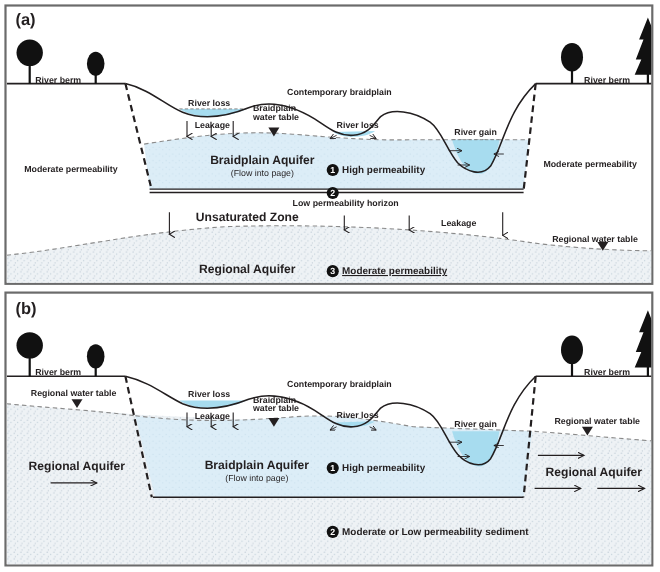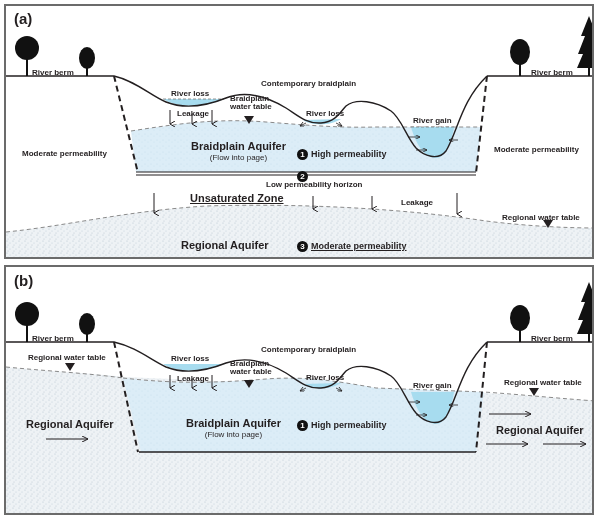--- a/index.html
+++ b/index.html
@@ -105,21 +105,21 @@
   <div class="lbl s8" style="left:171px;top:103px;">Leakage</div>
   <div class="lbl s8" style="left:224px;top:89px;line-height:8px;white-space:pre;">Braidplain
 water table</div>
   <div class="lbl s11 center" style="left:170px;top:134px;width:125px;">Braidplain Aquifer</div>
   <div class="lbl s8 center" style="left:170px;top:147px;width:125px;font-weight:normal;">(Flow into page)</div>
   <div class="lbl s8" style="left:16px;top:143px;">Moderate permeability</div>
   <div class="lbl s8" style="left:488px;top:139px;">Moderate permeability</div>
   <div class="lbl s9" style="left:291px;top:143px;"><span class="num">1</span><span>High permeability</span></div>
   <div class="lbl" style="left:291px;top:161px;"><span class="num">2</span></div>
   <div class="lbl s8" style="left:260px;top:174px;">Low permeability horizon</div>
-  <div class="lbl s11" style="left:184px;top:186px;text-decoration:underline;">Unsaturated Zone</div>
+  <div class="lbl s11" style="left:172px;top:186px;">Unsaturated Zone</div>
   <div class="lbl s8" style="left:395px;top:192px;">Leakage</div>
   <div class="lbl s8" style="left:496px;top:207px;">Regional water table</div>
   <div class="lbl s11" style="left:175px;top:233px;">Regional Aquifer</div>
   <div class="lbl s9" style="left:291px;top:235px;text-decoration:underline;"><span class="num">3</span><span>Moderate permeability</span></div>
 </div>
 
 <div id="panel-b" class="panel">
   <svg width="590" height="250">
     <defs>
       <pattern id="speckle2" width="6" height="6" patternUnits="userSpaceOnUse">
@@ -199,13 +199,14 @@
   <div class="lbl s8" style="left:300px;top:106px;">River loss</div>
   <div class="lbl s8" style="left:407px;top:114px;">River gain</div>
   <div class="lbl s8" style="left:171px;top:107px;">Leakage</div>
   <div class="lbl s8" style="left:224px;top:93px;line-height:8px;white-space:pre;">Braidplain
 water table</div>
   <div class="lbl s11" style="left:20px;top:151px;">Regional Aquifer</div>
   <div class="lbl s11" style="left:490px;top:157px;">Regional Aquifer</div>
   <div class="lbl s11 center" style="left:165px;top:150px;width:125px;">Braidplain Aquifer</div>
   <div class="lbl s8 center" style="left:165px;top:163px;width:125px;font-weight:normal;">(Flow into page)</div>
   <div class="lbl s9" style="left:291px;top:153px;"><span class="num">1</span><span>High permeability</span></div>
+  <div class="lbl s9" style="left:291px;top:211px;"><span class="num">2</span><span>Moderate or Low permeability sediment</span></div>
 </div>
 
 </body></html>

